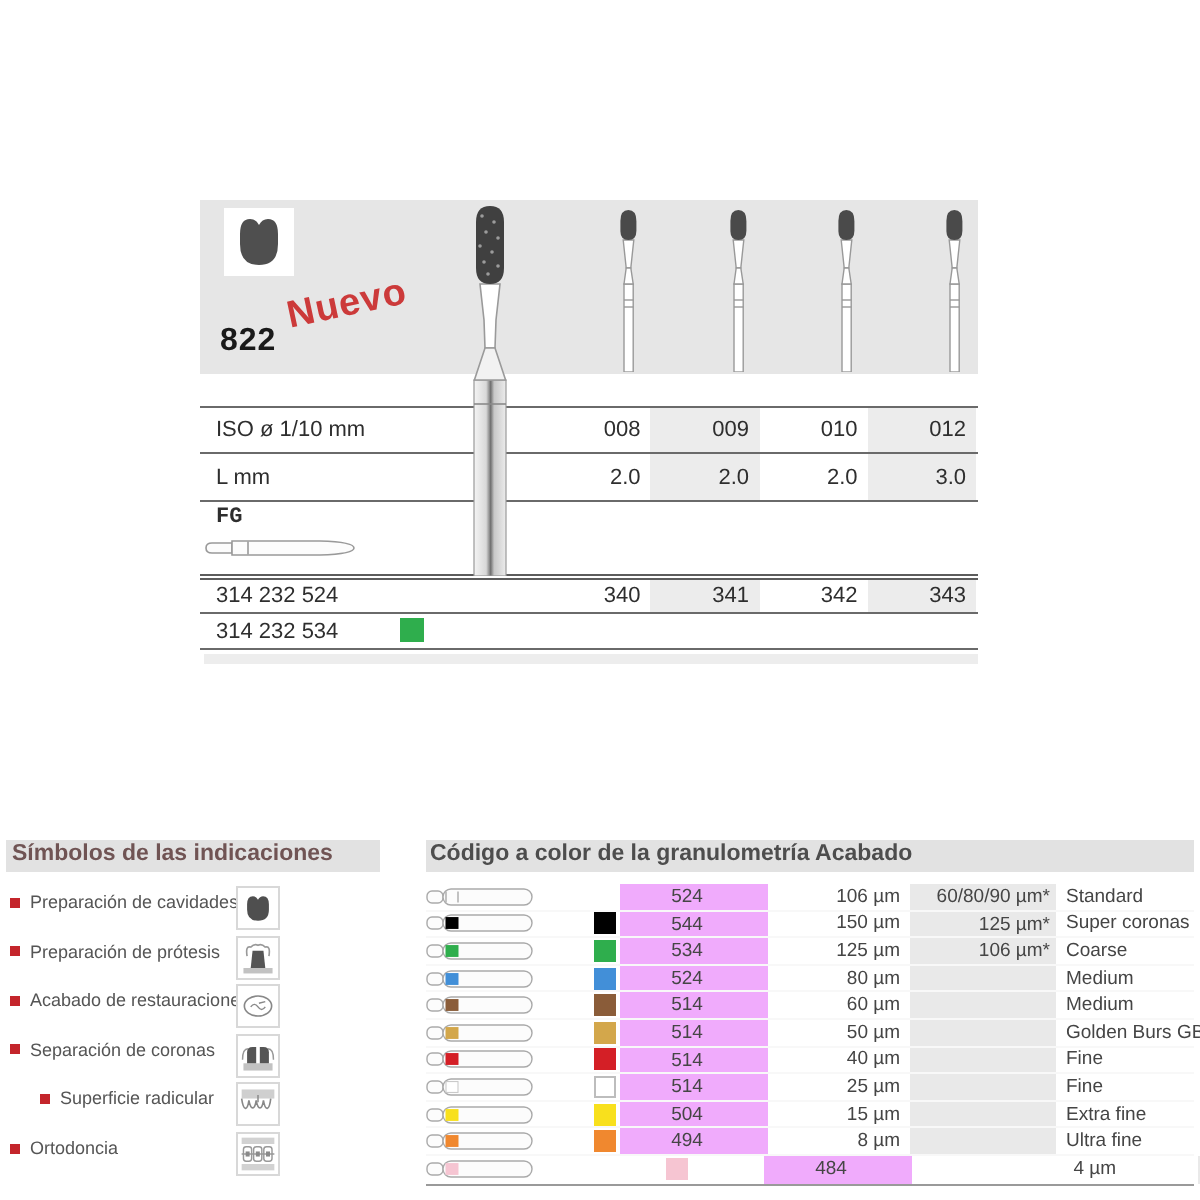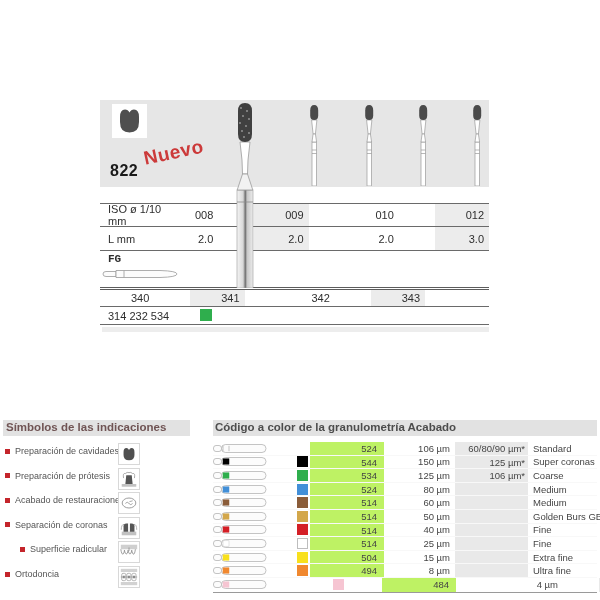--- a/index.html
+++ b/index.html
@@ -19,21 +19,21 @@
   .t-row { position:absolute; left:0; width:389px; display:flex; box-sizing:border-box; }
   .iso-row { top:103px; height:24px; border-top:1px solid #6a6a6a; border-bottom:1px solid #6a6a6a; }
   .l-row   { top:127px; height:24px; border-bottom:1px solid #6a6a6a; }
   .fg-row  { top:151px; height:36px; }
   .divider { position:absolute; top:187px; left:0; width:389px; height:3px;
              border-top:1px solid #5c5c5c; border-bottom:1px solid #5c5c5c; box-sizing:border-box; }
   .o1-row  { top:190px; height:17px; border-bottom:1px solid #6a6a6a; }
   .o2-row  { top:207px; height:18px; border-bottom:1px solid #6a6a6a; }
   .rlabel { width:171px; padding-left:8px; font-size:11px; color:#2e2e2e; display:flex; align-items:center;
             box-sizing:border-box; position:relative; }
-  .cells { flex:1; display:flex;gap:36px; }
+  .cells { flex:1; display:flex; }
   .cell { width:54.25px; font-size:11px; color:#2e2e2e; display:flex; align-items:center;
           justify-content:flex-end; padding-right:5px; box-sizing:border-box; }
   .cell.shaded { background:#ececec; }
   .fg-label { position:absolute; left:8px; top:2px; font-size:11px; font-weight:bold; color:#2e2e2e; }
   .fg-shank { position:absolute; left:2px; top:16px; }
   .order-square { position:absolute; left:100px; top:2px; width:12px; height:12px; }
   .table-shadow { position:absolute; left:102px; top:327px; width:387px; height:5px; background:#ededed; }
   
   .symbols { position:absolute; left:3px; top:420px; width:205px; height:178px; }
   .sym-header { width:187px; height:16px; background:#e2e2e2; font-size:11.5px; font-weight:bold;
@@ -47,21 +47,21 @@
   .granulometry { position:absolute; left:213px; top:420px; width:384px; }
   .gran-header { width:384px; height:16px; background:#e2e2e2; font-size:11.5px; font-weight:bold;
                  color:#4d4d4d; padding:1px 0 0 2px; box-sizing:border-box; white-space:nowrap; }
   .gran-rows { position:absolute; left:0; top:22px; width:384px; border-bottom:1px solid #9a9a9a; }
   .g-row { display:flex; align-items:center; height:13.6px; font-size:9.5px; color:#454545;
            border-bottom:1px solid #f8f8f8; box-sizing:border-box; }
   .g-row:last-child { border-bottom:none;gap:36px; }
   .g-bur { width:55px; flex:0 0 auto; display:flex; align-items:center; }
   .g-chipcol { width:42px; flex:0 0 auto; display:flex; justify-content:flex-end; align-items:center; }
   .chip { width:11px; height:11px; box-sizing:border-box; margin-right:2px; }
-  .g-code { width:74px; flex:0 0 auto; background:#bef264; text-align:right; padding-right:7px;
+  .g-code { width:74px; flex:0 0 auto; background:#f0abfc; text-align:center; padding-right:7px;
             box-sizing:border-box; align-self:stretch; line-height:13.6px; }
   .g-grain { width:68px; flex:0 0 auto; text-align:right; padding-right:2px; box-sizing:border-box; }
   .g-alt { width:73px; flex:0 0 auto; margin-left:3px; background:#e9e9e9; text-align:right;
            padding-right:3px; box-sizing:border-box; align-self:stretch; line-height:13.6px; }
   .g-name { padding-left:5px; white-space:nowrap; }
 </style>
 </head>
 <body>
 
 <div>
@@ -170,20 +170,21 @@
           <svg width="80" height="14" viewBox="0 0 80 14">
             <path d="M4,4.5 Q1,4.5 1,7 Q1,9.5 4,9.5 L14,9.5 L14,4.5 Z" fill="#fcfcfc" stroke="#999" stroke-width="0.8"></path>
             <path d="M14,3.5 L58,3.5 Q75,4 75,7 Q75,10 58,10.5 L14,10.5 Z" fill="#fcfcfc" stroke="#999" stroke-width="0.8"></path>
             <line x1="22" y1="3.8" x2="22" y2="10.2" stroke="#999" stroke-width="0.8"></line>
           </svg>
         </span>
       </div>
     </div>
     <div class="divider"></div>
     <div class="t-row o1-row">
+      <div class="rlabel">314 232 524</div>
       <div class="cells" id="o1-cells">
           <div class="cell">340</div>
           <div class="cell shaded">341</div>
           <div class="cell">342</div>
           <div class="cell shaded">343</div>
         </div>
     </div>
     <div class="t-row o2-row">
       <div class="rlabel">
         <span>314 232 534</span>

